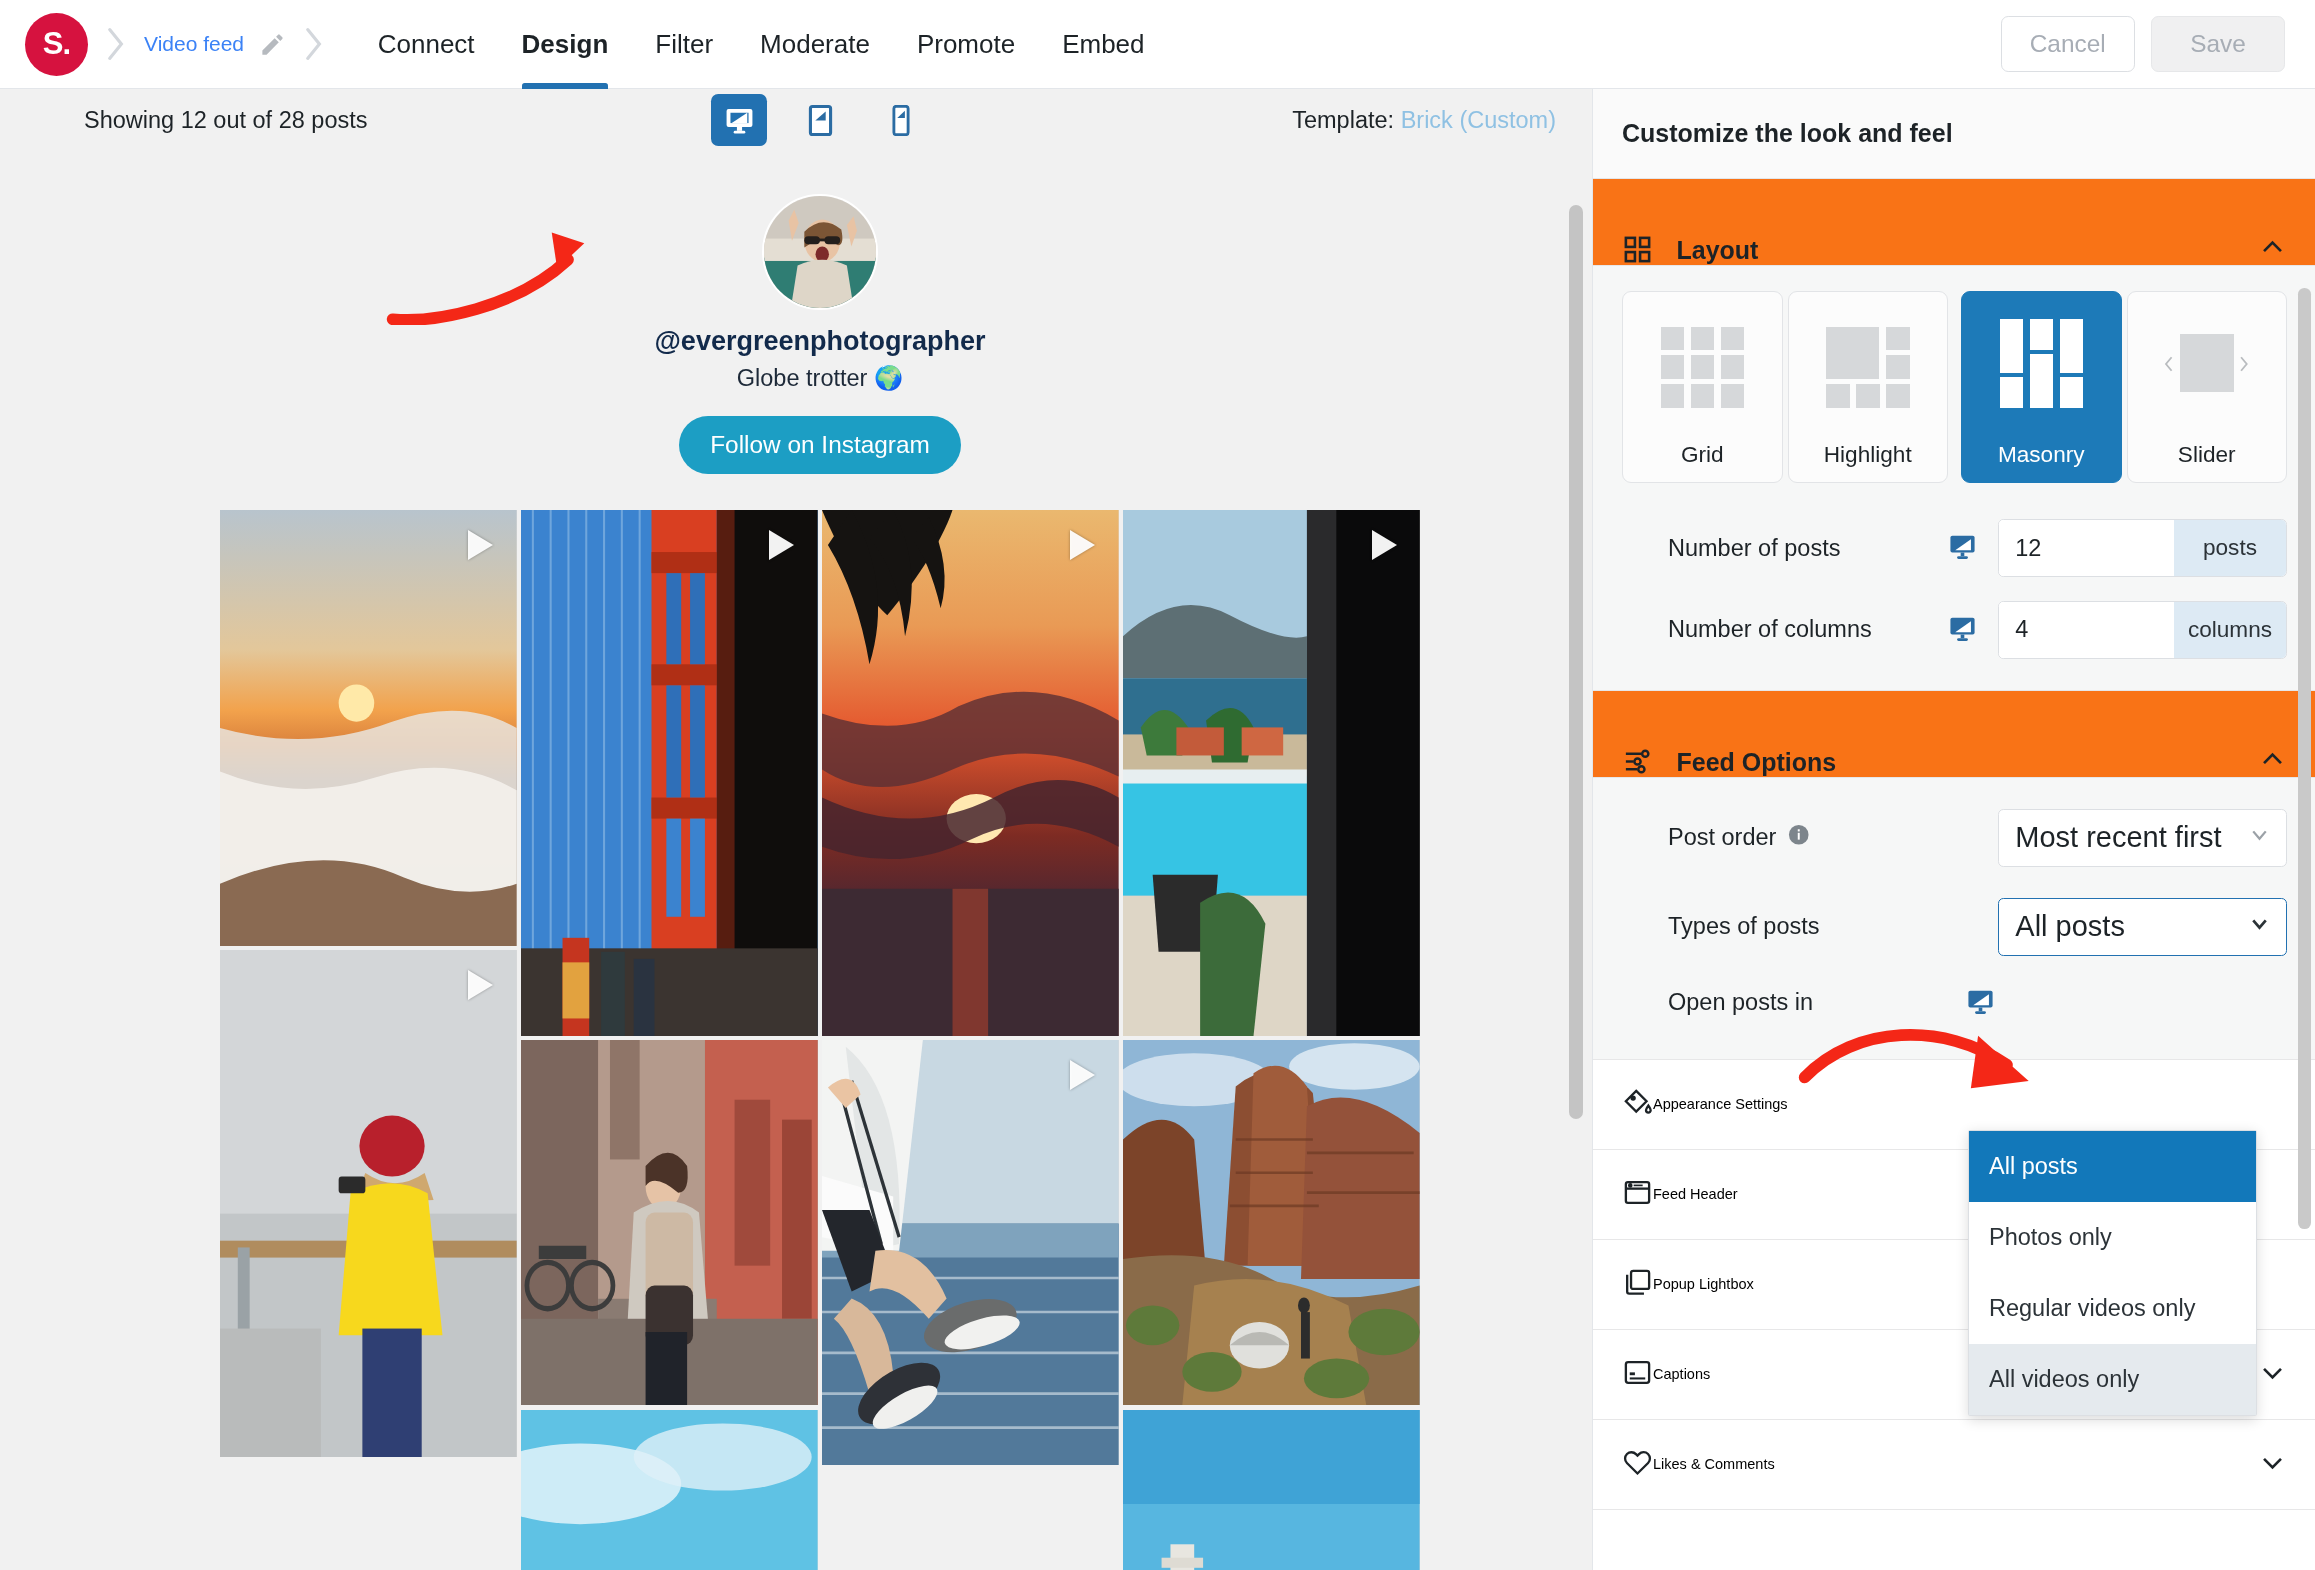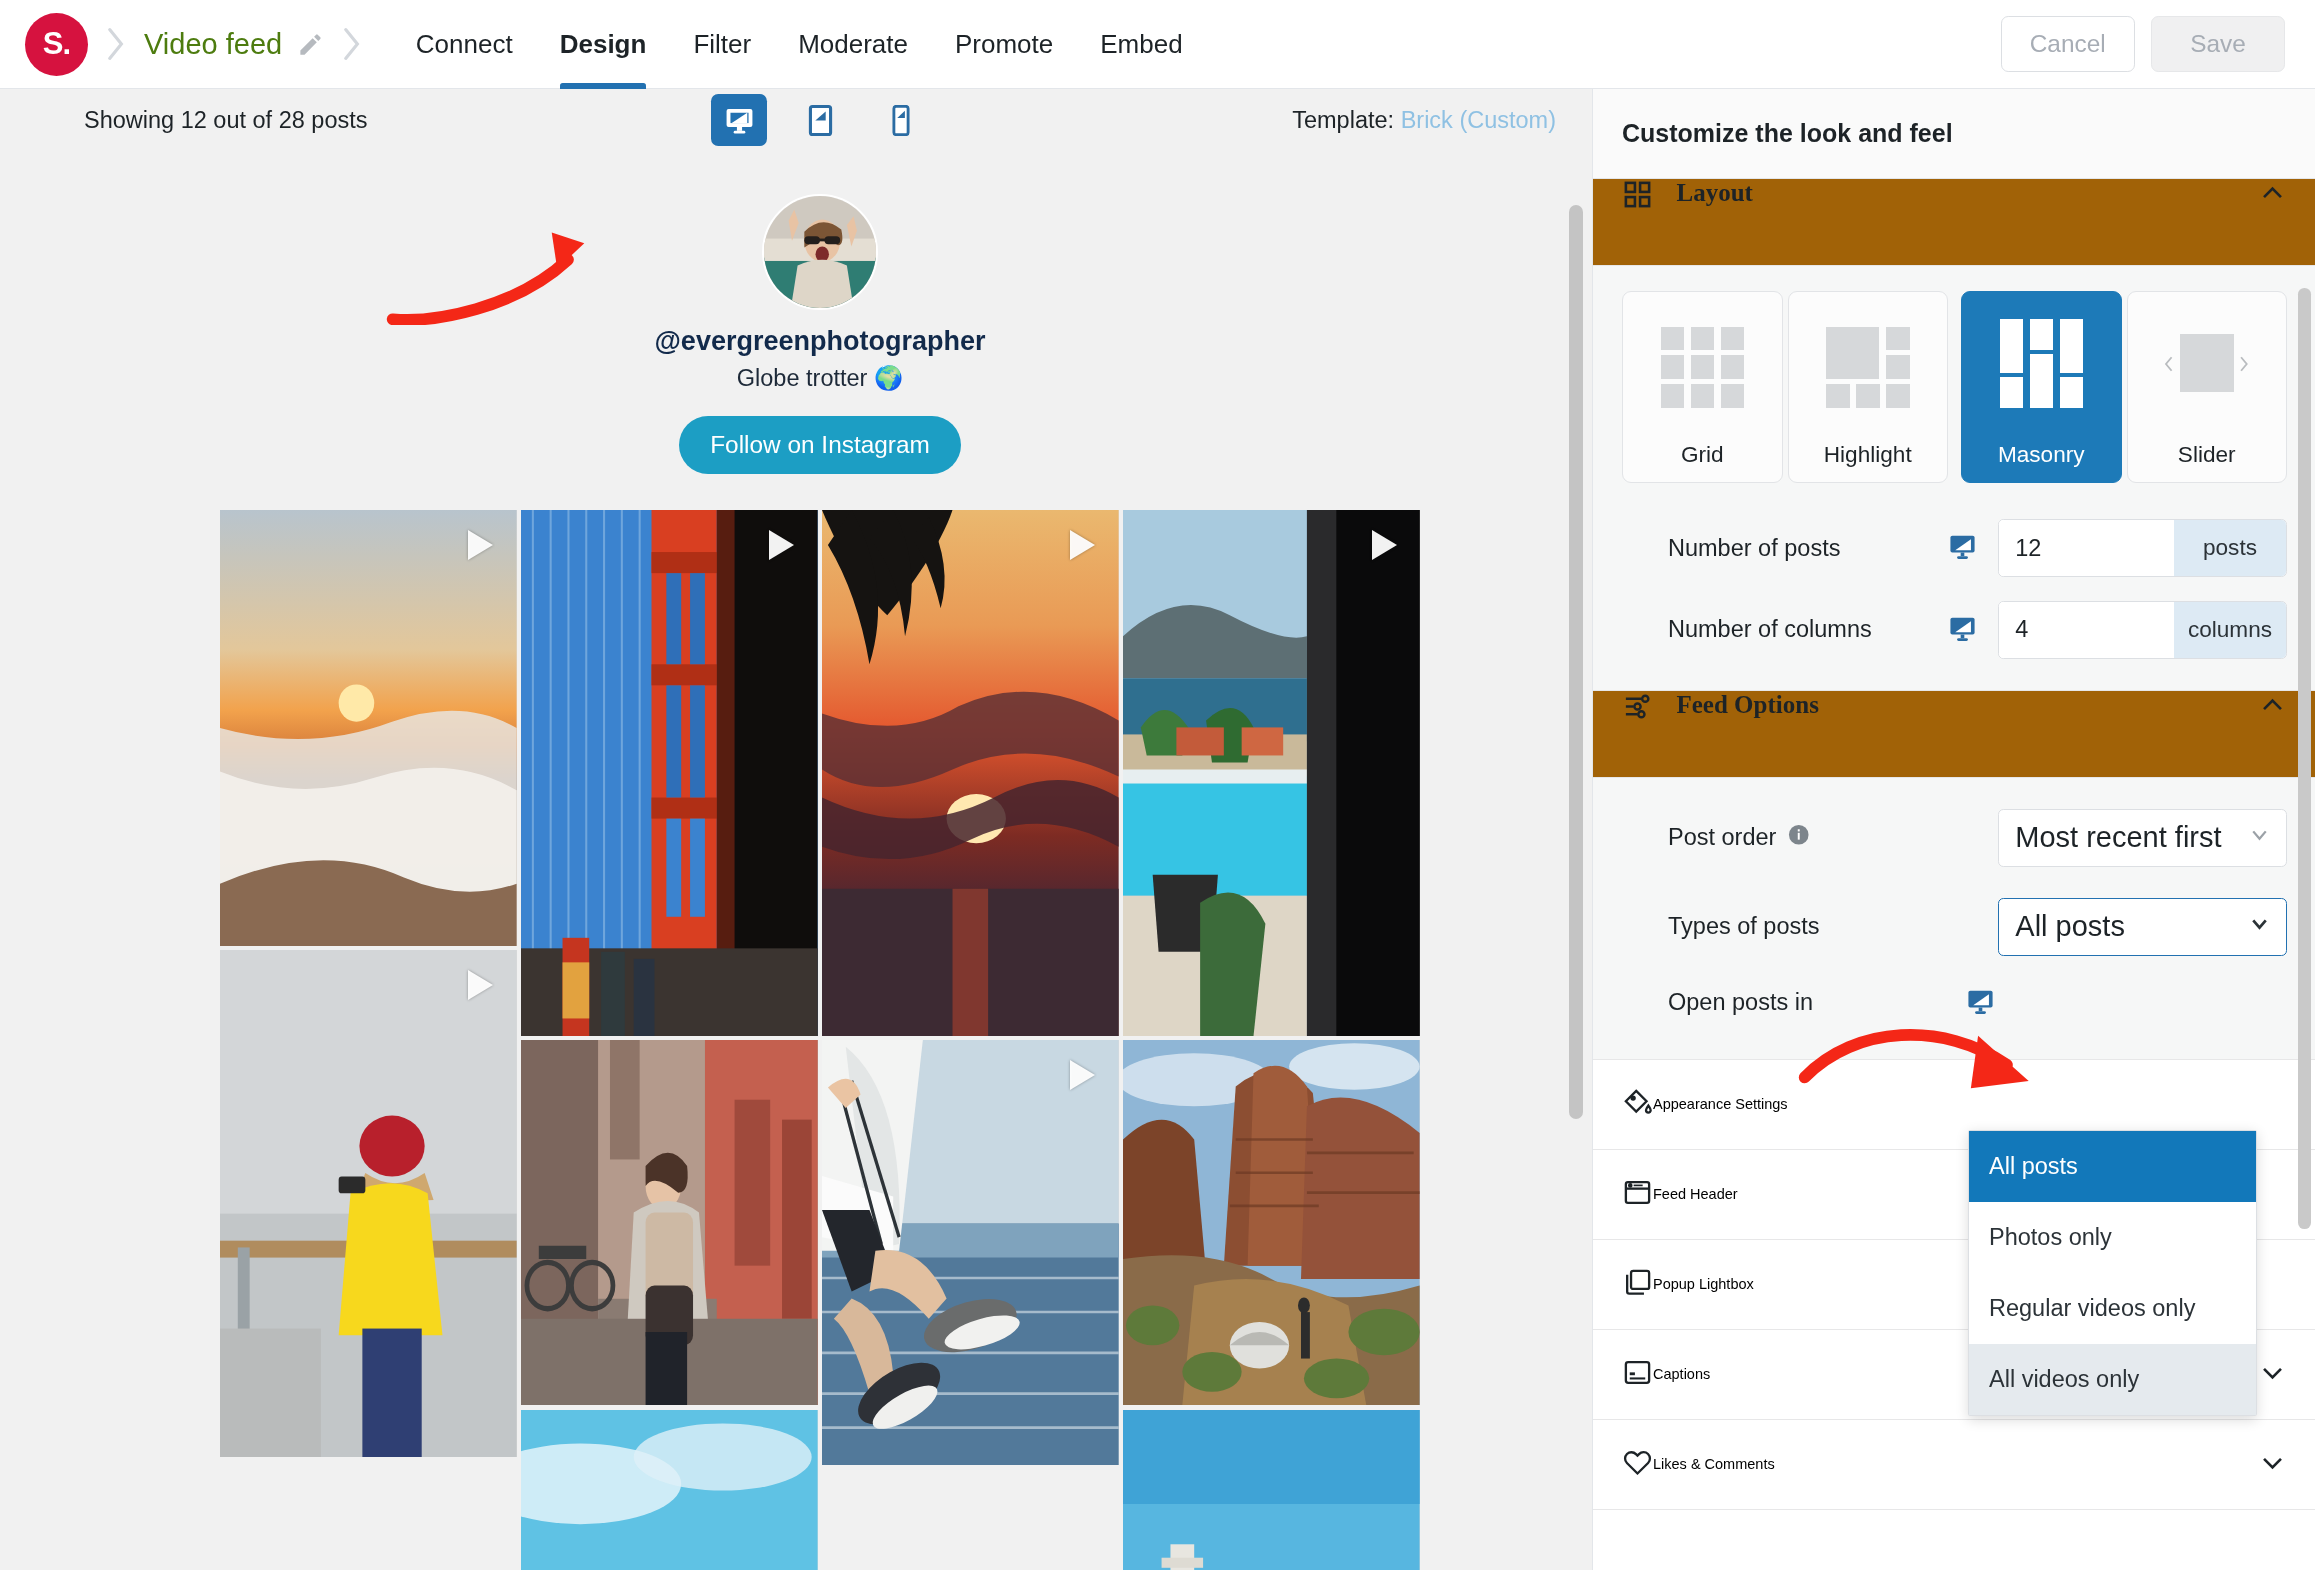--- a/index.html
+++ b/index.html
@@ -16,21 +16,21 @@
     display: flex; align-items: center; padding: 0 31px 0 25px;
     border-bottom: 0.9px solid #e3e6ea; position: relative; z-index: 40;
   }
   .logo {
     width: 63px; height: 63px; border-radius: 50%; background: #d6123f;
     color: #fff; font-size: 31px; font-weight: bold; letter-spacing: -0.9px;
     display: flex; align-items: center; justify-content: center; flex: 0 0 63px;
   }
   .crumb-sep { color: #cdd2d8; font-size: 36px; font-weight: 300; margin: 0 18px; line-height: 1; }
   .crumb-sep svg { display: block; }
-  .feed-name { font-size: 29px; color: #4d7c0f; }
+  .feed-name { font-size: 21px; color: #3b82f6; }
   .pencil { margin-left: 14.5px; display: flex; align-items: center; }
   .tabs { display: flex; align-items: center; height: 89px; margin-left: 12.7px; }
   .tab {
     font-size: 26px; color: #1d2327; padding: 0 23.5px; height: 89px;
     display: flex; align-items: center; position: relative; cursor: pointer;
   }
   .tab.active { font-weight: bold; }
   .tab.active::after {
     content: ""; position: absolute; left: 23.5px; right: 23.5px; bottom: 0;
     height: 5.4px; background: #2271b1; border-radius: 2.7px 2.7px 0 0;
@@ -102,22 +102,22 @@
     width: 724px; flex: 0 0 724px; background: #fff; border-left: 0.9px solid #e3e6ea;
     display: flex; flex-direction: column; position: relative;
   }
   .sb-title {
     height: 90px; flex: 0 0 90px; display: flex; align-items: center;
     padding: 0 29px; font-size: 25px; font-weight: bold; color: #1d2327;
     background: #fafafa; border-bottom: 0.9px solid #e3e6ea;
   }
   .sb-scroll { flex: 1; overflow: hidden; position: relative; }
   .sec-head {
-    height: 87px; display: flex; align-items: flex-start; padding: 0 29px;
-    background: #a16207; border-bottom: 0.9px solid #e7e7e8; cursor: pointer; font-family: Liberation Serif, serif;
+    height: 87px; display: flex; align-items: flex-end; padding: 0 29px;
+    background: #f97316; border-bottom: 0.9px solid #e7e7e8; cursor: pointer;
   }
   .sec-head .ico { width: 40px; display: flex; align-items: center; }
   .sec-head .lbl { font-size: 25px; font-weight: bold; color: #1d2327; margin-left: 14.5px; }
   .chev { margin-left: auto; }
   .sec-body { background: #f6f7f7; padding: 25px 29px 31px; border-bottom: 0.9px solid #e7e7e8; }
 
   .layout-cards { display: flex; gap: 5px; }
   .lcard {
     flex: 1; height: 192px; border: 0.9px solid #e2e4e7; border-radius: 9px;
     background: #fcfcfc; display: flex; flex-direction: column; align-items: center;

